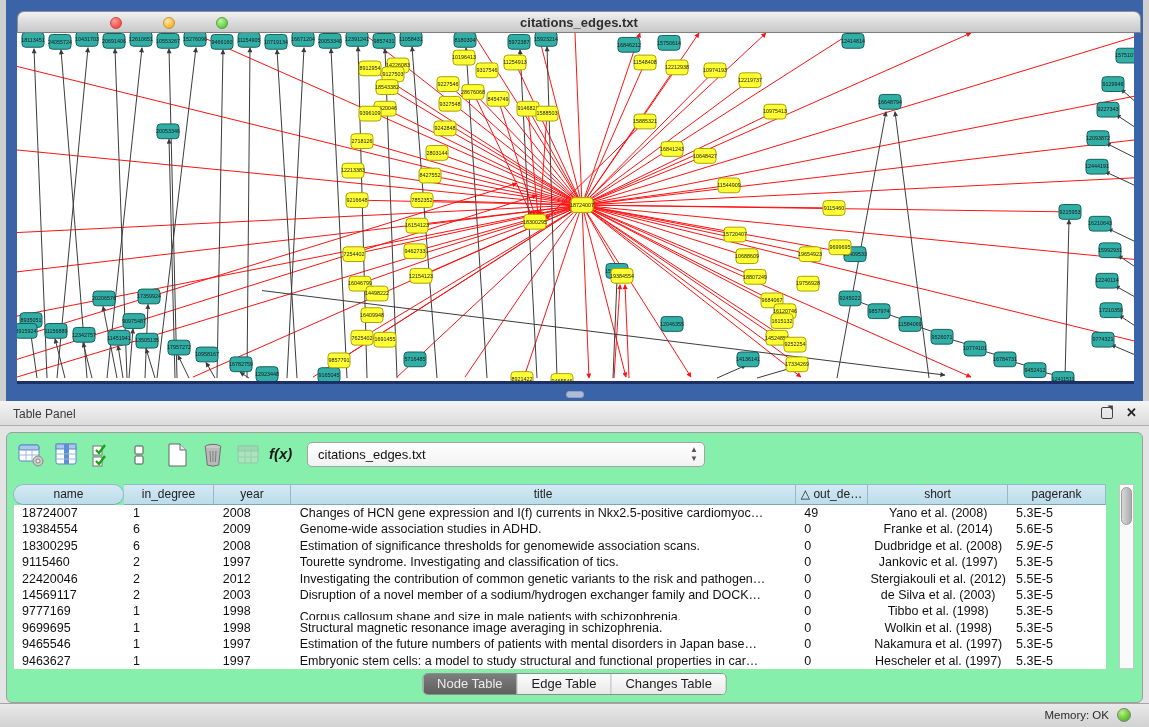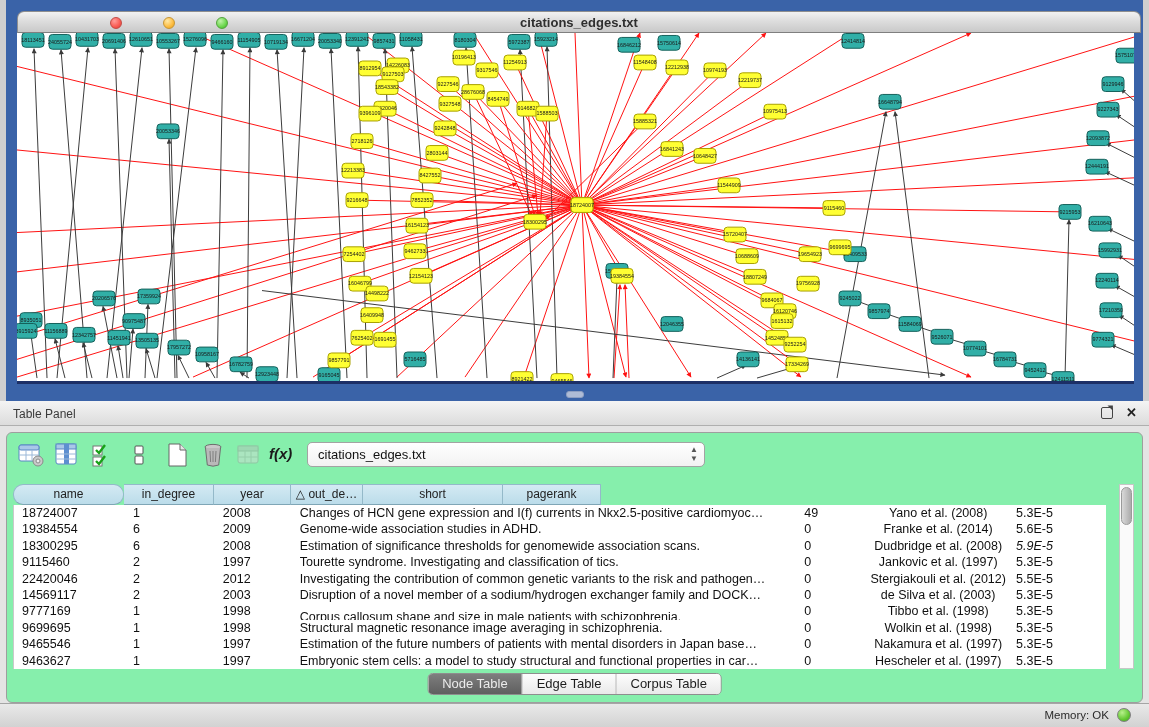--- a/index.html
+++ b/index.html
@@ -789,20 +789,21 @@
         <span>citations_edges.txt</span>
         <span id="select-arrows">▲<br>▼</span>
       </div>
     </div>
 
     <div id="tbl">
       <div id="thead">
           <div class="th" style="width: 111px; border-radius: 10px;">name</div>
           <div class="th" style="width: 90px;">in_degree</div>
           <div class="th" style="width: 77px;">year</div>
+          <div class="th" style="width: 505px;">title</div>
           <div class="th" style="width: 72px;">△ out_de…</div>
           <div class="th" style="width: 140px;">short</div>
           <div class="th" style="width: 98px;">pagerank</div>
         </div>
       <div id="tbody">
           <div class="tr">
             <div class="td" style="width: 111px;">18724007</div>
             <div class="td" style="width: 90px;">1</div>
             <div class="td" style="width: 77px;">2008</div>
             <div class="td" style="width: 505px;">Changes of HCN gene expression and I(f) currents in Nkx2.5-positive cardiomyoc…</div>
@@ -893,21 +894,21 @@
           </div>
         </div>
     </div>
     <div id="vscroll">
       <div id="vthumb"></div>
     </div>
 
     <div id="segments">
         <div class="seg active">Node Table</div>
         <div class="seg">Edge Table</div>
-        <div class="seg">Corpus Table</div>
+        <div class="seg">Changes Table</div>
       </div>
   </div>
 
   <div id="status-bar">
     <span id="memory-label">Memory: OK</span>
     <span id="memory-dot"></span>
   </div>
 </div>
 
 </body></html>

